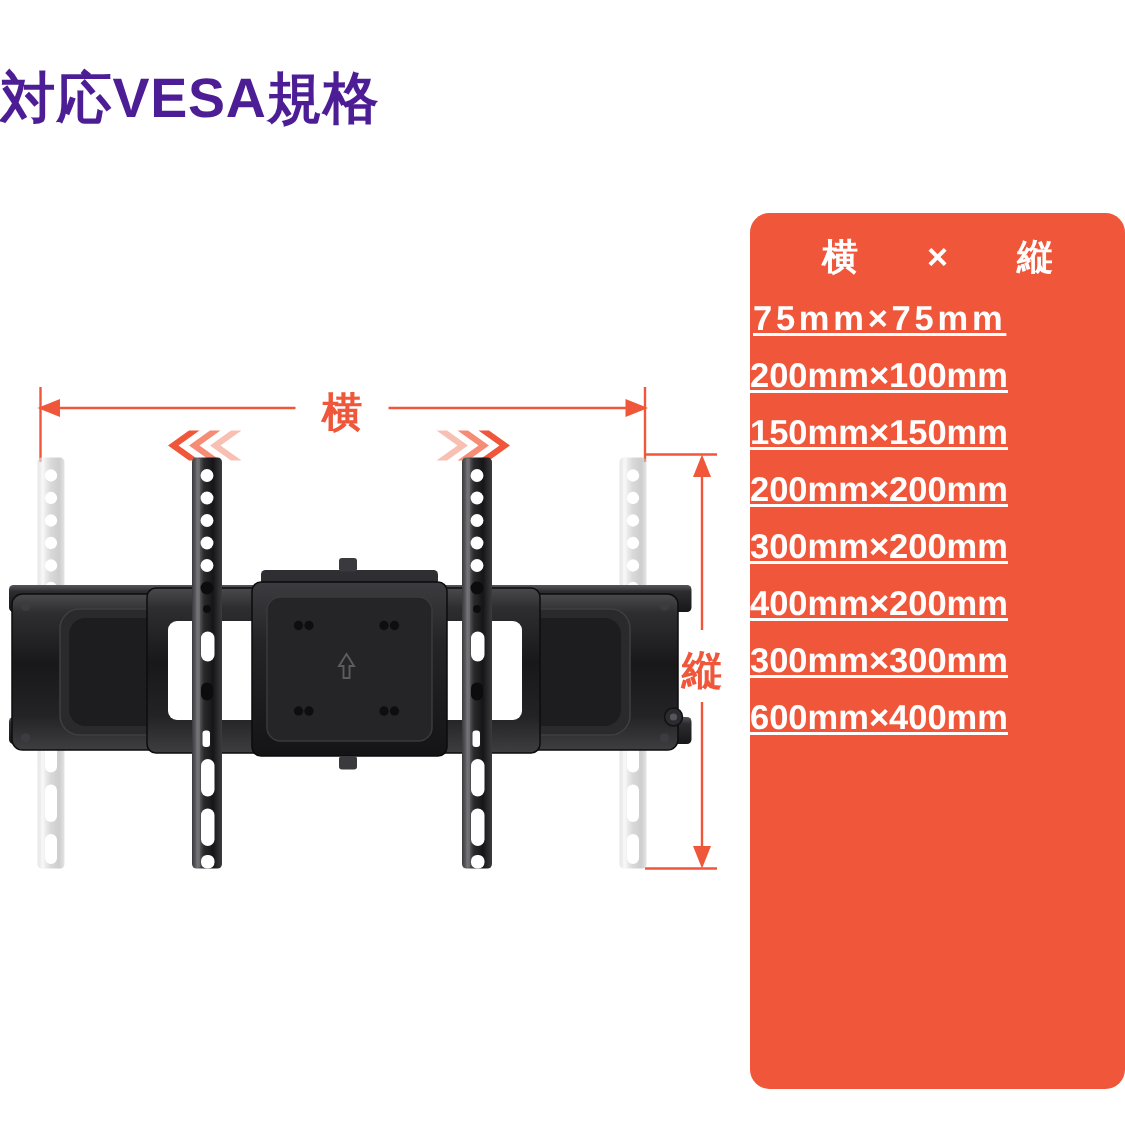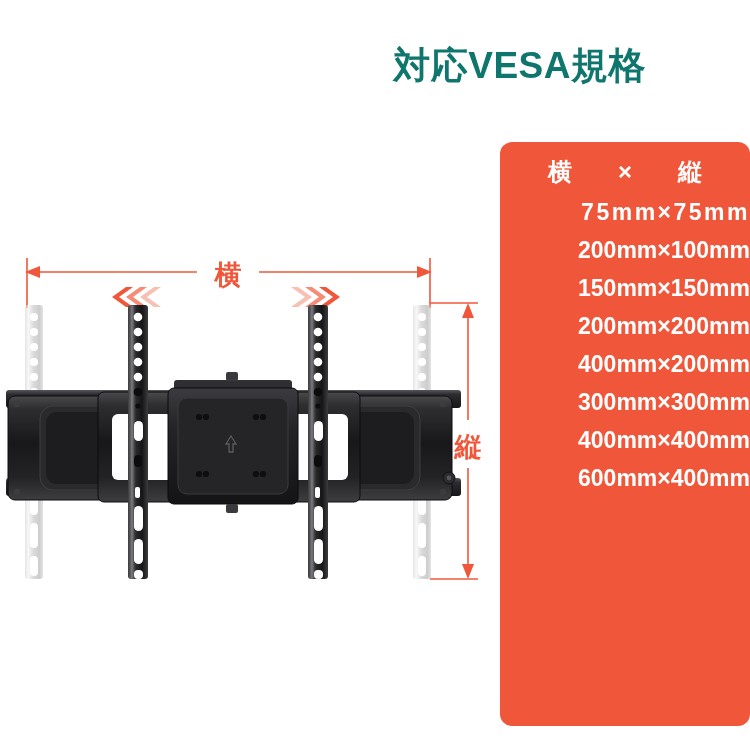--- a/index.html
+++ b/index.html
@@ -20,64 +20,64 @@
     width: 750px;
     height: 750px;
   }
 
   
   .page-title {
     position: absolute;
     left: 0;
     top: 46px;
     width: 646px;
-    text-align: right;
+    text-align: left;
     font-size: 37px;
     font-weight: bold;
-    color: #0f766e;
+    color: #4c1d95;
     letter-spacing: 0.5px;
     line-height: 1.1;
   }
 
   
   .vesa-panel {
     position: absolute;
     left: 500px;
     top: 142px;
     width: 250px;
     height: 584px;
     background: #f0573a;
     border-top-left-radius: 13px;
     border-bottom-left-radius: 13px;
     border-top-right-radius: 13px;
     border-bottom-right-radius: 13px;
     box-sizing: border-box;
     padding-top: 11px;
     overflow: hidden;
-    border-radius: 12px;
   }
   .vesa-header {
     color: #ffffff;
     font-size: 24px;
     font-weight: bold;
     text-align: center;
     letter-spacing: 11px;
     padding-left: 11px;
     line-height: 1.55;
     height: 40px;
     box-sizing: border-box;
   }
   .vesa-row {
     color: #ffffff;
     font-size: 23px;
     font-weight: bold;
-    text-align: right;
+    text-align: left;
     line-height: 38px;
     height: 38px;
     white-space: nowrap;
+    text-decoration: underline;
   }
   .vesa-row.spaced {
     letter-spacing: 2.5px;
     padding-left: 2px;
   }
 
   
   .diagram {
     position: absolute;
     left: 0;
@@ -294,19 +294,19 @@
     </svg>
   </div>
 
   <div class="vesa-panel">
     <div class="vesa-header">横　×　縦</div>
 
     <div class="vesa-row spaced">75mm×75mm</div>
     <div class="vesa-row">200mm×100mm</div>
     <div class="vesa-row">150mm×150mm</div>
     <div class="vesa-row">200mm×200mm</div>
+    <div class="vesa-row">300mm×200mm</div>
     <div class="vesa-row">400mm×200mm</div>
     <div class="vesa-row">300mm×300mm</div>
-    <div class="vesa-row">400mm×400mm</div>
     <div class="vesa-row">600mm×400mm</div>
   </div>
 
 </div>
 
 </body></html>

